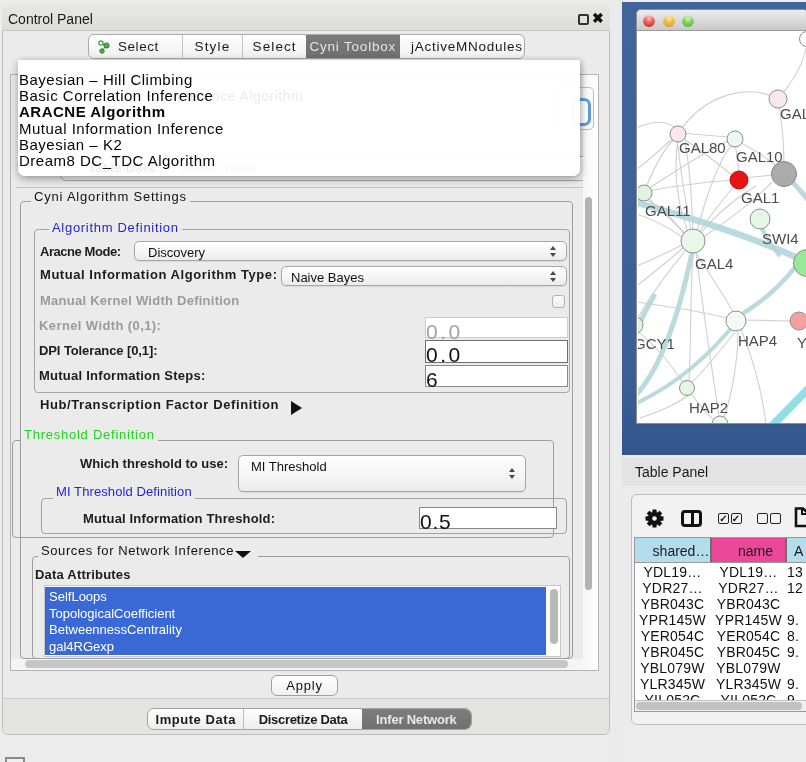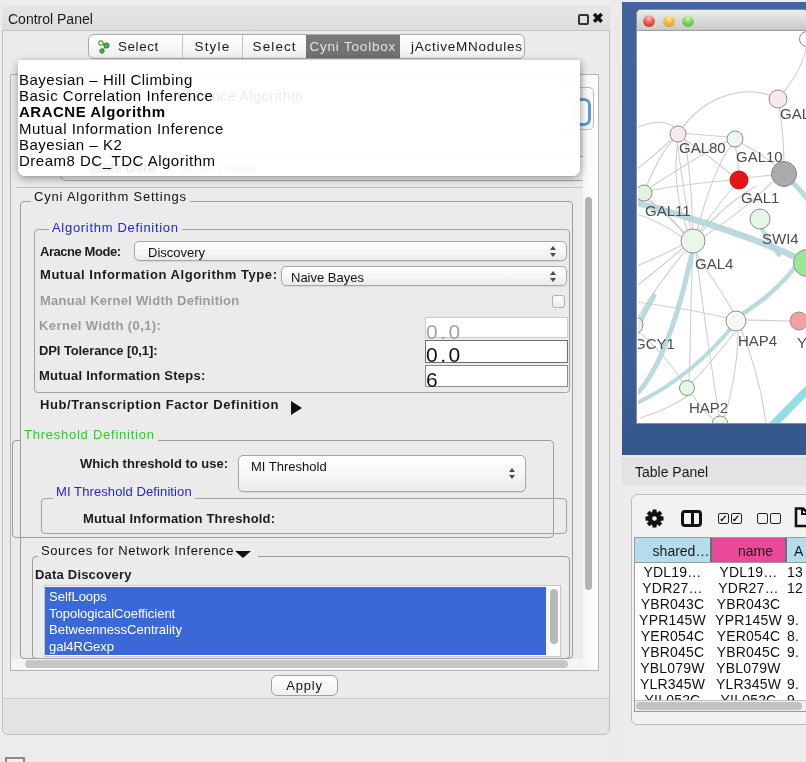--- a/index.html
+++ b/index.html
@@ -116,42 +116,51 @@
 </div>
 <div class="lbl" style="left:80px; top:456px;">Which threshold to use:</div>
 <div class="combo" style="left:238px; top:455px; width:288px; height:37px;">
   <span class="ct" style="left:12px; top:3px;">MI Threshold</span>
       <span class="arr"></span>
 </div>
 <div class="group" style="left:41px; top:498px; width:526px; height:36px; border-color:#a3a3a3;">
   <span class="gtitle" style="left:11px; top:-15px; color:#2525d2; letter-spacing:0.1px;">MI Threshold Definition</span>
 </div>
 <div class="lbl" style="left:47px; top:511px; letter-spacing:0.15px;margin-left:36px;">Mutual Information Threshold:</div>
+<div class="inp" style="left:419px; top:507px; width:138px; height:22px; border:1px solid #8a8a8a; letter-spacing:0.8px;">0.5</div>
 
 <div class="group" style="left:32px; top:556px; width:538px; height:103px;">
   <span class="gtitle" style="left:5px; top:-14px; color:#111; letter-spacing:0.6px;">Sources for Network Inference&nbsp;&nbsp;&nbsp;&nbsp;&nbsp;</span>
 </div>
 <div class="abs" style="left:235px; top:551px; width:0; height:0; z-index:3;
   border-left:8px solid transparent; border-right:8px solid transparent; border-top:7.5px solid #111;"></div>
-<div class="lbl" style="left:35px; top:567px; letter-spacing:0.2px;">Data Discovery</div>
+<div class="lbl" style="left:35px; top:567px; letter-spacing:0.2px;">Data Attributes</div>
 
 <div class="abs" style="left:44px; top:585px; width:517px; height:72px; background:#ffffff; border:1px solid #c6c6c6;"></div>
 <div class="abs" style="left:45px; top:587px; width:501px; height:68px; background:#3a69d5;"></div>
 <div class="abs" style="left:49px; top:589px; font-size:13px; color:#ffffff; line-height:16.6px; white-space:nowrap;">
 SelfLoops<br>TopologicalCoefficient<br>BetweennessCentrality<br>gal4RGexp</div>
 <div class="abs" style="left:546px; top:587px; width:14px; height:68px; background:linear-gradient(90deg,#fafafa,#ffffff);"></div>
 <div class="abs" style="left:550px; top:589px; width:8px; height:55px; background:#b9b9b9; border-radius:4px;"></div>
 
 <div class="abs" style="left:271px; top:675px; width:67px; height:21px; border:1px solid #9f9f9f;
   border-radius:6px; background:linear-gradient(#ffffff,#f0f0f0); text-align:center;
   font-size:13px; color:#111; line-height:20px; letter-spacing:0.8px;">Apply</div>
 
 <div class="abs" style="left:3px; top:698px; width:606px; height:36px; background:#e3e3e1;
   border-top:1px solid #cccccc; border-radius:0 0 6px 6px;"></div>
 
+<div class="abs" style="left:147px; top:708px; width:325px; height:22px; border:1px solid #a3a3a3;
+  border-radius:7px; overflow:hidden; display:flex; font-size:13px; font-weight:bold; color:#1a1a1a;
+  background:linear-gradient(#fefefe,#ededed);">
+  <div style="width:96px; display:flex; align-items:center; justify-content:center; letter-spacing:0.55px;">Impute Data</div>
+  <div style="width:119px; display:flex; align-items:center; justify-content:center; border-left:1px solid #bdbdbd; letter-spacing:-0.3px;">Discretize Data</div>
+  <div style="width:110px; display:flex; align-items:center; justify-content:center;
+    background:linear-gradient(#7d7d7d,#707070); color:#e8e8e8; letter-spacing:-0.2px;">Infer Network</div>
+</div>
 
 <div class="abs" style="left:617px; top:372px; width:0; height:0; border-top:3px solid transparent; border-bottom:3px solid transparent; border-right:4.5px solid #555;"></div>
 
 <div class="abs" style="left:5px; top:757px; width:20px; height:12px; border:2px solid #8a8a8a; background:#efefef;"></div>
 
 <div class="abs" style="left:18px; top:60px; width:562px; height:116px; background:rgba(255,255,255,0.96);
   border-radius:2px 2px 7px 7px; box-shadow:0 3px 9px rgba(0,0,0,0.32), 2px 0 5px rgba(0,0,0,0.12); z-index:30;">
   <div style="position:absolute; left:155px; top:28px; font-size:14px; color:rgba(130,130,130,0.16); letter-spacing:0.5px;">Inference Algorithm</div>
   <div style="position:absolute; left:70px; top:100px; font-size:13px; color:rgba(130,130,130,0.14); letter-spacing:0.5px;">Table Data</div>
   <div style="position:absolute; left:1px; top:12px; font-size:15px; color:#060606; line-height:16.2px; letter-spacing:0.5px; white-space:nowrap;">

